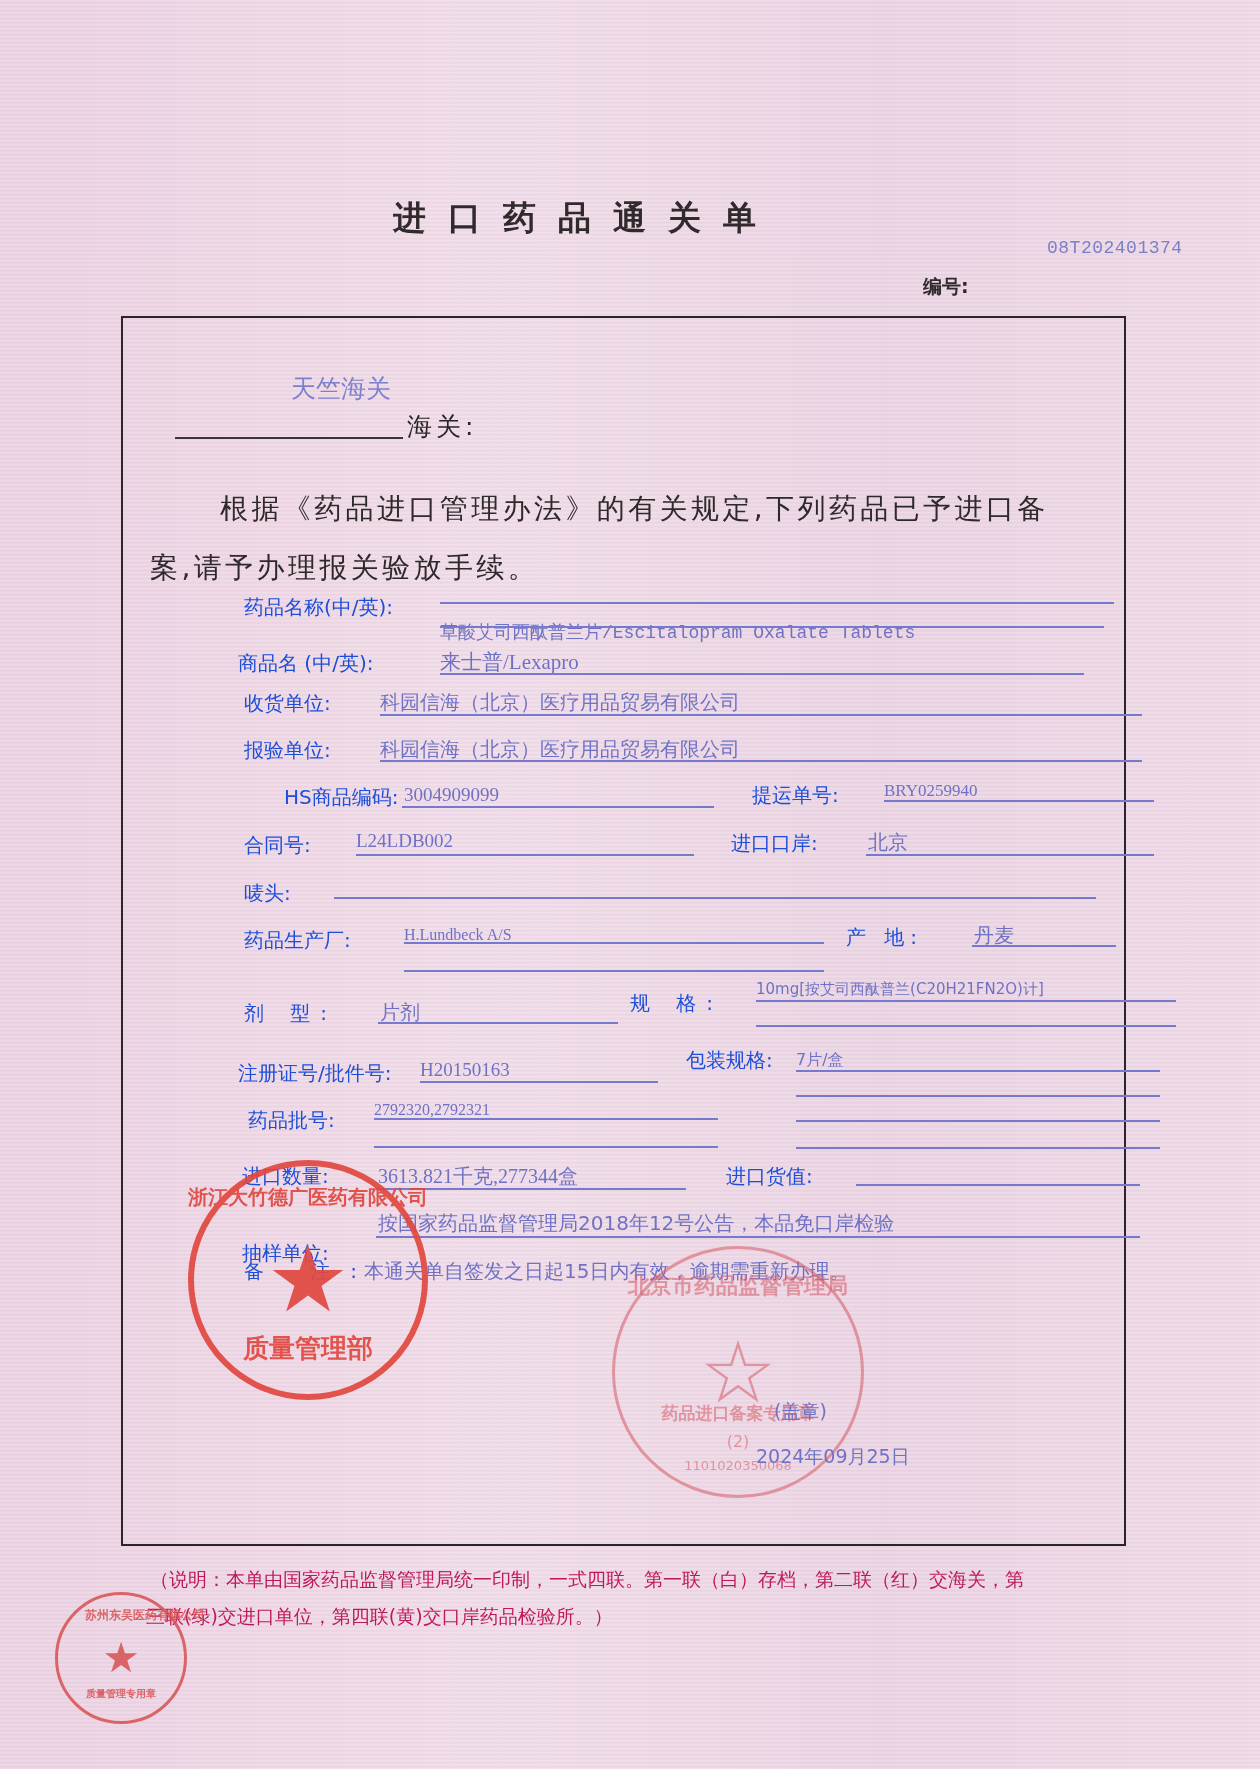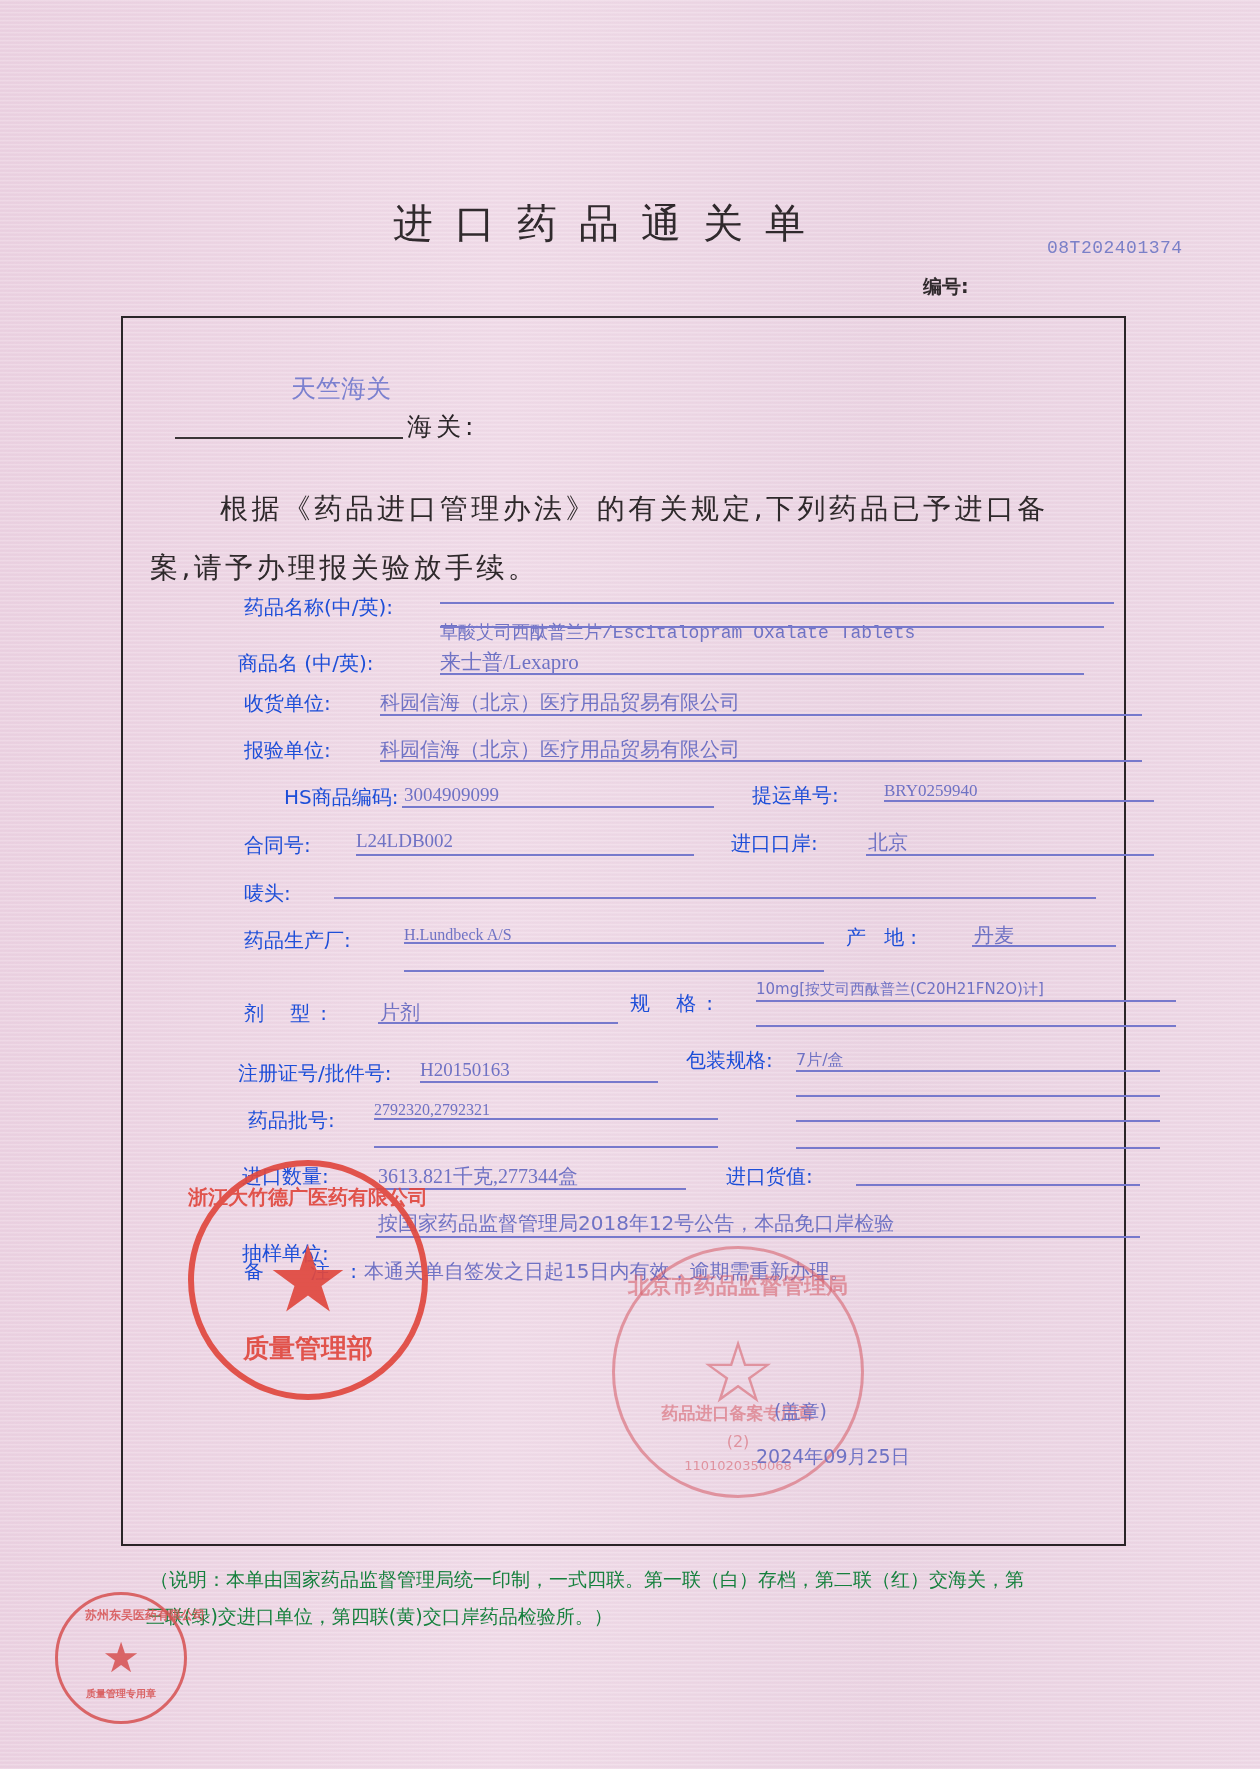--- a/index.html
+++ b/index.html
@@ -7,22 +7,22 @@
       width: 1260px; height: 1769px; position: relative; overflow: hidden;
       background: #ecd4e4;
       background-image:
         repeating-linear-gradient(180deg, rgba(255,255,255,0.18) 0px, rgba(255,255,255,0.18) 1px, rgba(210,180,200,0.10) 2px, rgba(255,255,255,0) 4px),
         linear-gradient(90deg, #ebd1e1 0%, #f0dbe8 40%, #ead3e2 70%, #eed8e6 100%);
       font-family: "DejaVu Serif", "Liberation Serif", serif;
       color: #2a2528;
     }
     .abs { position: absolute; }
     .title {
-      left: 393px; top: 196px; font-size: 40px; letter-spacing: 22px;
-      font-family: "DejaVu Sans", sans-serif; font-weight: normal; color: #302a2d;
+      left: 393px; top: 196px; font-size: 33px; letter-spacing: 22px;
+      font-family: "DejaVu Sans", sans-serif; font-weight: bold; color: #302a2d;
     }
     .serial {
       left: 1047px; top: 238px; font-size: 18px; color: #7a80c8;
       font-family: "Liberation Mono", monospace; letter-spacing: 0.5px;
     }
     .serial-label {
       left: 923px; top: 274px; font-size: 19px; font-weight: bold;
       font-family: "DejaVu Sans", sans-serif; color: #302a2d;
     }
     .box {
@@ -59,21 +59,21 @@
     }
     .stamp-red { border: 6px solid #e0483f; color: #e0483f; }
     .stamp-faint { border: 3px solid rgba(214,90,100,0.55); color: rgba(214,90,100,0.55); }
     .stamp .star { font-size: 86px; line-height: 1; font-family: "DejaVu Sans", sans-serif; }
     .stamp-text { position: absolute; font-family: "DejaVu Sans", sans-serif; font-weight: bold; white-space: nowrap; }
 
     .seal-note { left: 774px; top: 1399px; font-size: 19px; color: #6f72c4; font-family: "DejaVu Sans", sans-serif; }
     .sign-date { left: 756px; top: 1444px; font-size: 19px; color: #6f72c4; font-family: "DejaVu Sans", sans-serif; }
 
     .footer {
-      font-size: 19px; color: #15803d; font-family: "DejaVu Sans", sans-serif; white-space: nowrap;
+      font-size: 19px; color: #be185d; font-family: "DejaVu Sans", sans-serif; white-space: nowrap;
     }
     .f1 { left: 150px; top: 1567px; }
     .f2 { left: 146px; top: 1604px; }
   </style>
 </head>
 <body>
 
 <div class="abs title">进口药品通关单</div>
 <div class="abs serial">08T202401374</div>
 <div class="abs serial-label">编号:</div>

